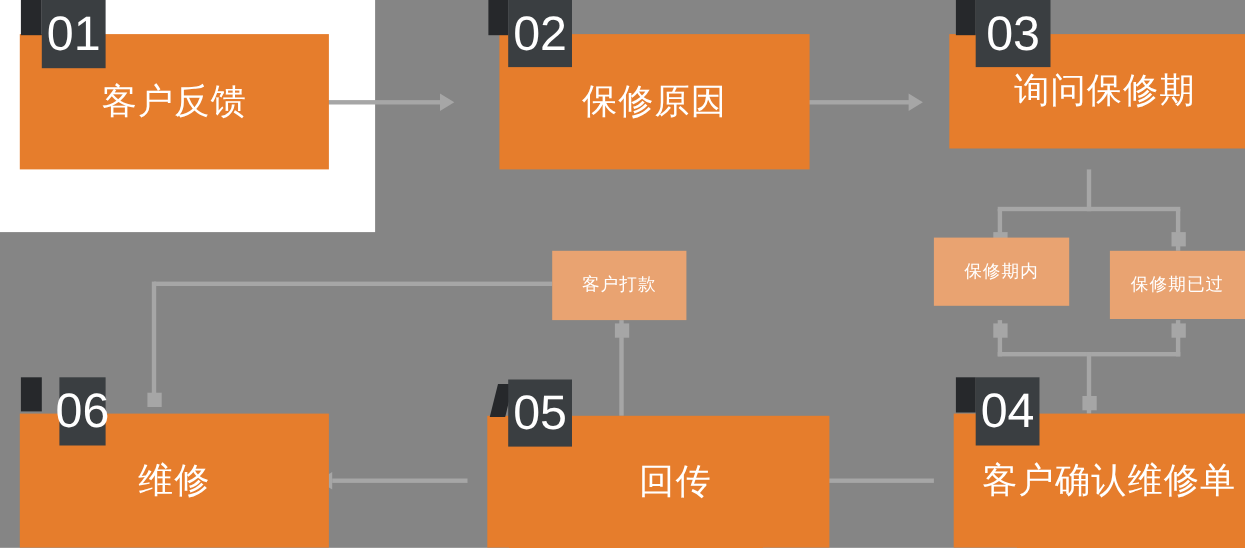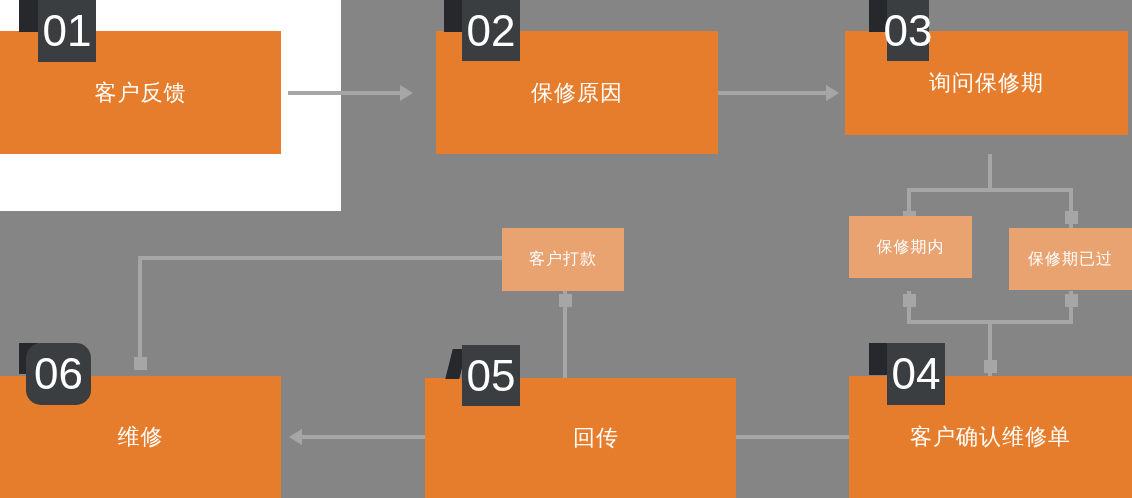--- a/index.html
+++ b/index.html
@@ -30,21 +30,21 @@
   .tri-r{position:absolute;width:0;height:0;
     border-top:8px solid transparent;border-bottom:8px solid transparent;
     border-left:13px solid var(--connector);z-index:1;}
   .tri-l{position:absolute;width:0;height:0;
     border-top:8px solid transparent;border-bottom:8px solid transparent;
     border-right:13px solid var(--connector);z-index:1;}
   .node{
     position:absolute;display:flex;align-items:center;justify-content:center;
     color:var(--text);z-index:2;letter-spacing:1px;
   }
-  .main{background:var(--box-orange);font-size:22px;}
+  .main{background:var(--box-orange);font-size:32px;margin-left:18px;}
   .sub{background:var(--box-light-orange);font-size:16px;}
   .badge{
     position:absolute;display:flex;align-items:center;justify-content:center;
     background:var(--badge-dark);color:var(--text);
     font-size:44px;z-index:3;
   }
   .flap{position:absolute;background:var(--badge-flap);z-index:2;}
   .flap.skewed{transform:skewX(-14deg);}
 </style>
 </head>
@@ -121,32 +121,32 @@
   <div class="badge" style="left:38px;top:0;width:58px;height:62px;">
     <span>01</span>
   </div>
 
   <div class="flap" style="left:444px;top:0;width:18px;height:32px;"></div>
   <div class="badge" style="left:462px;top:0;width:58px;height:61px;">
     <span>02</span>
   </div>
 
   <div class="flap" style="left:869px;top:0;width:18px;height:32px;"></div>
-  <div class="badge" style="left:887px;top:0;width:42px;height:61px;">
+  <div class="badge" style="left:887px;top:0;width:68px;height:61px;">
     <span>03</span>
   </div>
 
   <div class="flap" style="left:869px;top:343px;width:18px;height:32px;"></div>
   <div class="badge" style="left:887px;top:343px;width:58px;height:62px;">
     <span>04</span>
   </div>
 
   <div class="flap skewed" style="left:449px;top:349px;width:14px;height:30px;"></div>
   <div class="badge" style="left:462px;top:345px;width:58px;height:61px;">
     <span>05</span>
   </div>
 
   <div class="flap" style="left:19px;top:343px;width:19px;height:31px;"></div>
-  <div class="badge" style="left:26px;top:343px;width:65px;height:62px;border-radius:15px;">
+  <div class="badge" style="left:54px;top:343px;width:42px;height:62px;">
     <span>06</span>
   </div>
 
 </div>
 
 </body></html>

